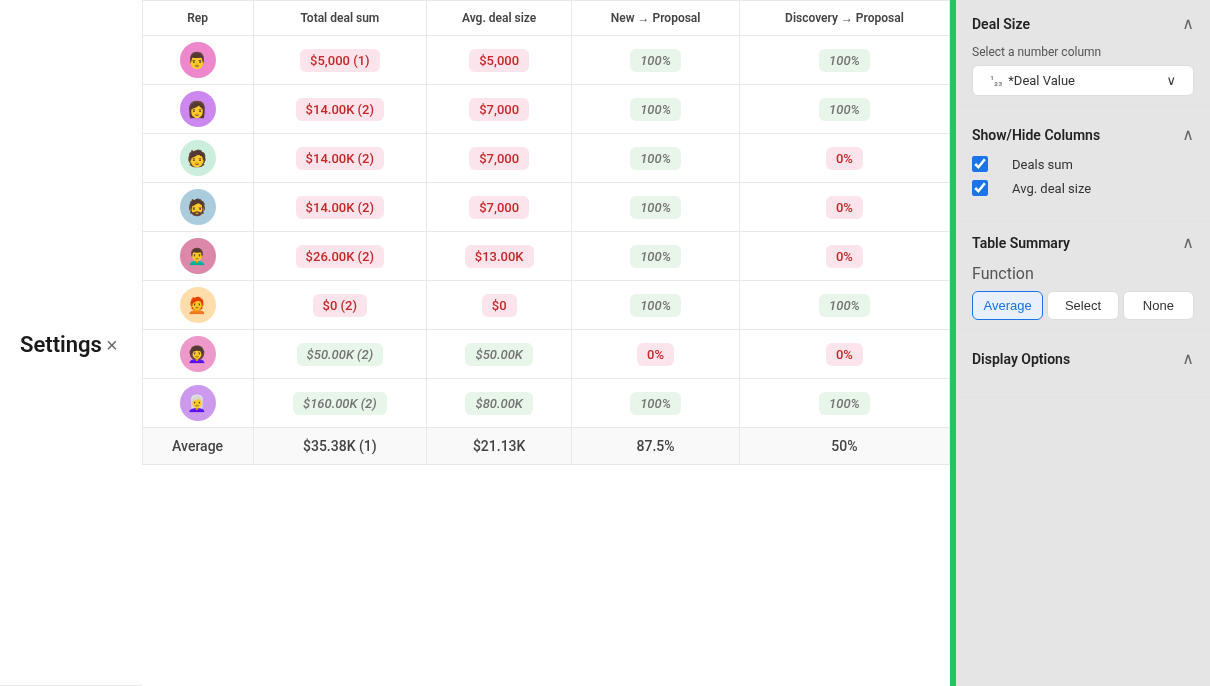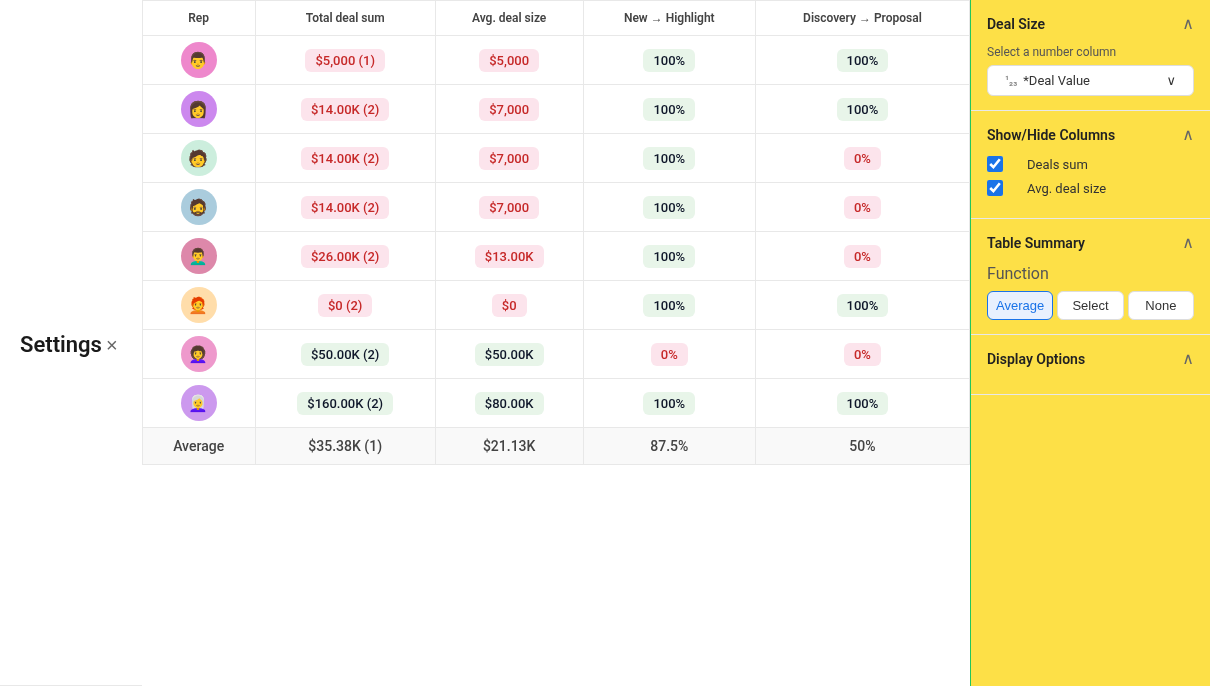--- a/index.html
+++ b/index.html
@@ -43,24 +43,24 @@
       display: flex;
       flex: 1;
       overflow: hidden;
     }
     .main-content {
       flex: 1;
       overflow: auto;
       padding: 0;
     }
     .sidebar {
-      width: 240px;
-      border-left: 1px solid #22c55e;
+      width: 260px;
+      border-left: 6px solid #22c55e;
       overflow-y: auto;
-      background: #fde047;
+      background: #e5e5e5;
     }
 
     
     table {
       width: 100%;
       border-collapse: collapse;
     }
     th, td {
       border: 1px solid #e8e8e8;
       padding: 10px 12px;
@@ -93,21 +93,22 @@
       border-radius: 6px;
       font-size: 13px;
       font-weight: 500;
     }
     .badge-pink {
       background: #fce4ec;
       color: #c62828;
     }
     .badge-green {
       background: #e8f5e9;
-      color: #0f172a;
+      color: #737373;
+      font-style: italic;
     }
     .summary-row td {
       background: #f9f9f9;
       font-weight: 500;
       color: #444;
     }
 
     
     .section {
       border-bottom: 1px solid #e8e8e8;
@@ -218,21 +219,21 @@
     <button class="close-btn">×</button>
   </div>
   <div class="modal-body">
     <div class="main-content">
       <table>
         <thead>
           <tr>
             <th>Rep</th>
             <th>Total deal sum</th>
             <th>Avg. deal size</th>
-            <th>New → Highlight</th>
+            <th>New → Proposal</th>
             <th>Discovery → Proposal</th>
           </tr>
         </thead>
         <tbody id="table-body">
         <tr>
               <td class="rep-cell"><div class="avatar" style="background: rgb(238, 136, 204);">👨</div></td>
               <td><span class="badge badge-pink">$5,000 (1)</span></td>
               <td><span class="badge badge-pink">$5,000</span></td>
               <td><span class="badge badge-green">100%</span></td>
               <td><span class="badge badge-green">100%</span></td>

